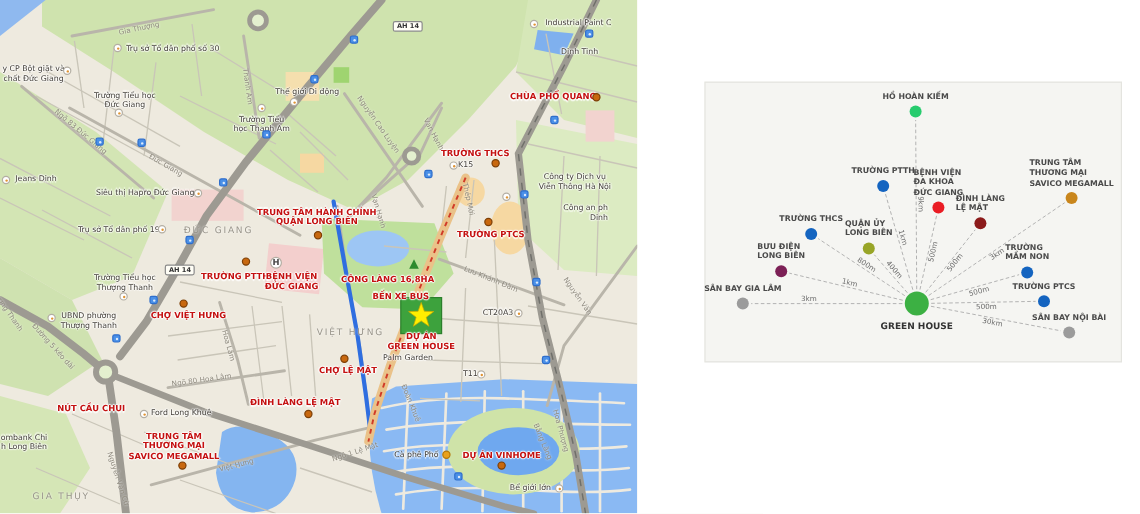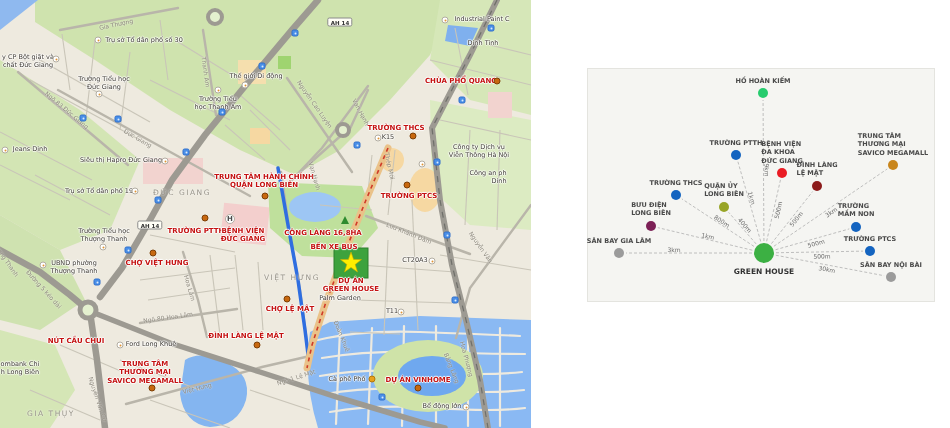--- a/index.html
+++ b/index.html
@@ -286,21 +286,21 @@
         <div class="map-lbl lbl-blk" style="left: 392px; top: 312px; transform: translate(-50%, -50%);">
           <div>T11</div>
         </div>
         <div class="map-lbl lbl-blk" style="left: 340px; top: 299px; transform: translate(-50%, -50%);">
           <div>Palm Garden</div>
         </div>
         <div class="map-lbl lbl-blk" style="left: 347px; top: 380px; transform: translate(-50%, -50%);">
           <div>Cà phê Phố</div>
         </div>
         <div class="map-lbl lbl-blk" style="left: 442px; top: 407px; transform: translate(-50%, -50%);">
-          <div>Bể động lớn</div>
+          <div>Bể giới lớn</div>
         </div>
         <div class="map-lbl lbl-area" style="left: 182px; top: 193px; transform: translate(-50%, -50%);">
           <div>ĐỨC GIANG</div>
         </div>
         <div class="map-lbl lbl-area" style="left: 292px; top: 278px; transform: translate(-50%, -50%);">
           <div>VIỆT HƯNG</div>
         </div>
         <div class="map-lbl lbl-area" style="left: 51px; top: 414px; transform: translate(-50%, -50%);">
           <div>GIA THỤY</div>
         </div>

